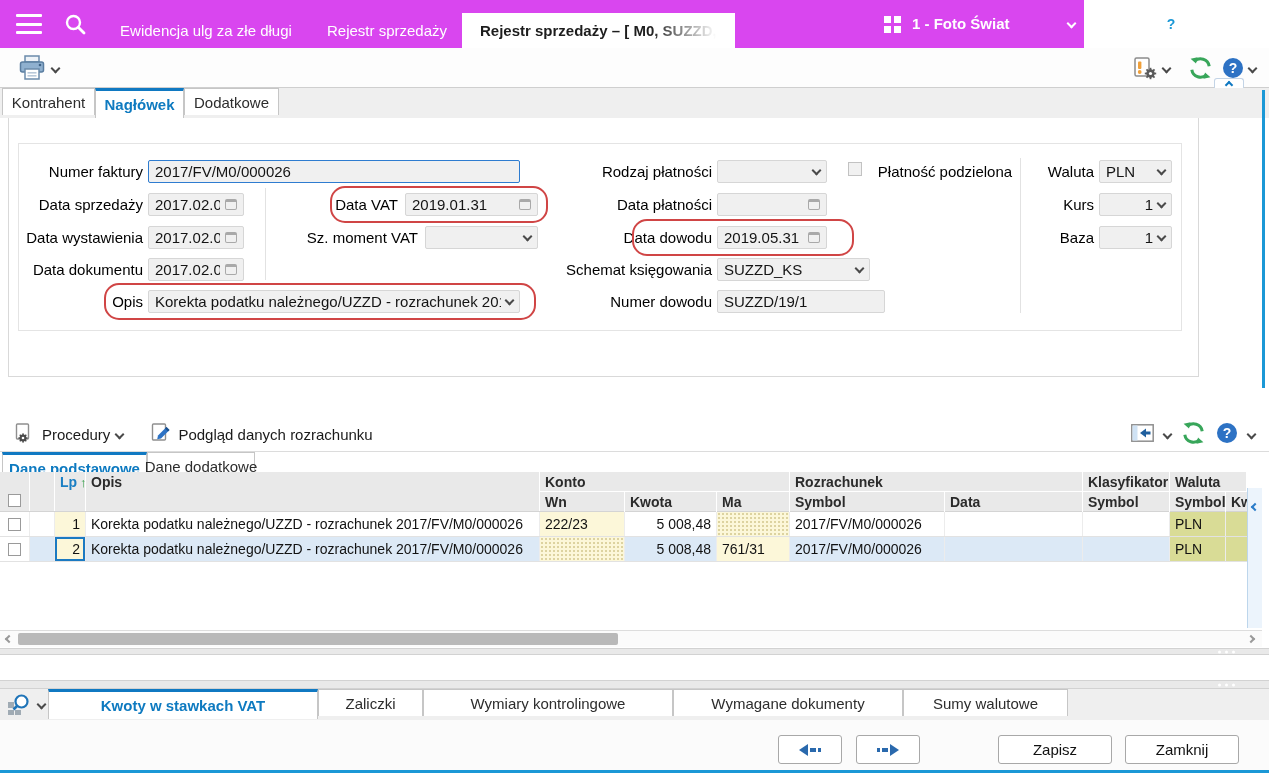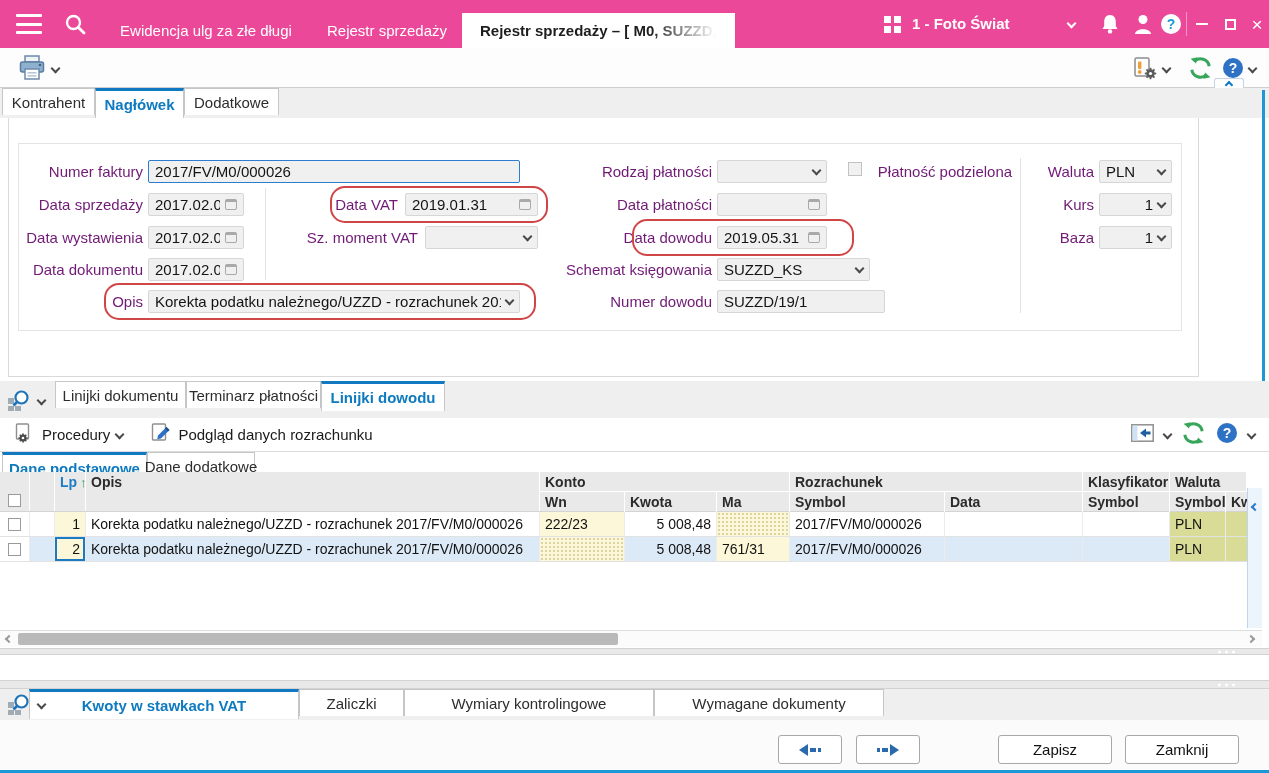--- a/index.html
+++ b/index.html
@@ -2,21 +2,21 @@
 <html><head>
 <meta charset="utf-8">
 <style>
   *{margin:0;padding:0;box-sizing:border-box}
   html,body{width:1269px;height:773px}
   body{font-family:"Liberation Sans",sans-serif;background:#fff;color:#1a1a1a;font-size:15px;overflow:hidden}
   #app{position:relative;width:1269px;height:773px;background:#fff;overflow:hidden}
   .abs{position:absolute}
 
   
-  .topbar{position:absolute;left:0;top:0;width:1269px;height:48px;background:#ec4899}
+  .topbar{position:absolute;left:0;top:0;width:1084px;height:48px;background:#d946ef}
   .burger{position:absolute;left:16px;top:14px;width:26px;height:20px;display:flex;flex-direction:column;justify-content:space-between;cursor:pointer}
   .burger span{display:block;height:3px;background:#fff;border-radius:1px}
   .tb-tabs{position:absolute;left:100px;top:13px;height:35px;display:flex}
   .tb-tab{display:flex;align-items:center;justify-content:center;color:#fff;font-size:15px;padding:0 10px;white-space:nowrap}
   .tb-tab.active{background:#fff;color:#1d1d1d;font-weight:bold;position:relative;overflow:hidden;justify-content:flex-start;padding:0 18px}
   .tb-fade{position:absolute;right:0;top:0;bottom:0;width:85px;background:linear-gradient(to right,rgba(255,255,255,0),#fff 78%)}
   .appgrid{position:absolute;left:884px;top:16px;width:17px;height:17px;display:grid;grid-template-columns:7px 7px;grid-template-rows:7px 7px;gap:3px;cursor:pointer}
   .appgrid span{background:#fff}
   .company{position:absolute;left:912px;top:15px;color:#fff;font-weight:bold;font-size:15px;white-space:nowrap}
   .chv{display:inline-block;width:7px;height:7px;border-left:2px solid #4a4a4a;border-bottom:2px solid #4a4a4a;transform:rotate(-45deg)}
@@ -35,21 +35,21 @@
   
   .strip{position:absolute;display:flex;align-items:flex-start;background:#efefef}
   .ttab{background:#fff;border:1px solid #c6c6c6;border-bottom:none;color:#2d2d2d;display:flex;align-items:center;justify-content:center;font-size:15px;height:27px;white-space:nowrap;cursor:pointer}
   .ttab.active{height:30px;border-top:3px solid #1079c2;color:#0e7ac0;font-weight:bold}
 
   
   .panel{position:absolute;left:8px;top:118px;width:1191px;height:259px;background:#fff;border:1px solid #d9d9d9;border-top:none}
   .groupbox{position:absolute;left:18px;top:143px;width:1164px;height:188px;border:1px solid #e4e4e4}
   .vscroll-blue{position:absolute;left:1262px;top:90px;width:3px;height:298px;background:#1b98d6}
   .vsep{position:absolute;width:1px;background:#e2e2e2}
-  .lbl{position:absolute;height:23px;line-height:23px;text-align:right;color:#701a75;white-space:nowrap}
+  .lbl{position:absolute;height:23px;line-height:23px;text-align:right;color:#000000;white-space:nowrap}
   .fld{position:absolute;height:23px;background:#f0f0f0;border:1px solid #d6d6d6;border-radius:2px;display:flex;align-items:center;padding:0 6px;gap:5px;font-size:15px;color:#141414;cursor:pointer}
   .fld .val{flex:1;white-space:nowrap;overflow:hidden}
   .fld .val.r{text-align:right}
   .fld.focus{border-color:#2e7cd0}
   .cal{width:12px;height:11px;border:1px solid #a9a9a9;border-top:3px solid #a9a9a9;border-radius:2px;flex:none}
   .fld .chv{flex:none;margin-top:-2px}
   .redbox{position:absolute;border:2px solid #d04545;border-radius:15px;pointer-events:none}
   .cb{position:absolute;width:14px;height:14px;background:#f1f1f1;border:1px solid #c2c2c2}
 
   
@@ -322,41 +322,20 @@
       <span class="val r">1</span>
       <span class="chv"></span>
     </div>
 
   <div class="lbl" style="left:1028px;top:226px;width:66px">Baza</div>
   <div class="fld" style="left:1099px;top:226px;width:73px">
       <span class="val r">1</span>
       <span class="chv"></span>
     </div>
 
-  <div class="strip" style="left:0;top:381px;width:1269px;height:37px">
-    <div class="abs" style="left:6px;top:8px;cursor:pointer">
-      <svg width="26" height="24" viewBox="0 0 26 24">
-          <rect x="2" y="9" width="6" height="6" fill="#a0abb4"></rect>
-          <rect x="2" y="17" width="6" height="5" fill="#a0abb4"></rect>
-          <rect x="9" y="17" width="6" height="5" fill="#a0abb4"></rect>
-          <circle cx="15.5" cy="8.5" r="6" fill="#fff" stroke="#1f74b8" stroke-width="2.2"></circle>
-          <line x1="11" y1="13" x2="7.5" y2="16.5" stroke="#1f74b8" stroke-width="2.6"></line>
-        </svg>
-    </div>
-    <span class="chv abs" style="left:38px;top:16px;cursor:pointer"></span>
-    <div class="ttab" style="margin-left:55px;width:131px">
-        <span>Linijki dokumentu</span>
-      </div>
-    <div class="ttab" style="width:135px">
-        <span>Terminarz płatności</span>
-      </div>
-    <div class="ttab active" style="width:124px">
-        <span>Linijki dowodu</span>
-      </div>
-  </div>
 
   <div class="procbar">
     <div class="tbtn" style="margin-left:6px">
       <span><svg width="21" height="20" viewBox="0 0 21 20">
             <rect x="1.5" y="1" width="12" height="15" rx="1" fill="#fff" stroke="#8f8f8f" stroke-width="1.4"></rect>
             <g fill="#4a4a4a">
               <circle cx="8" cy="15" r="3.4"></circle>
               <rect x="7.3" y="10.4" width="1.5" height="9.2"></rect>
               <rect x="3.4" y="14.3" width="9.2" height="1.5"></rect>
               <rect x="7.3" y="10.4" width="1.5" height="9.2" transform="rotate(45 8 15)"></rect>
@@ -513,31 +492,34 @@
     <div class="abs" style="left:6px;top:4px;cursor:pointer">
       <svg width="26" height="24" viewBox="0 0 26 24">
           <rect x="2" y="9" width="6" height="6" fill="#a0abb4"></rect>
           <rect x="2" y="17" width="6" height="5" fill="#a0abb4"></rect>
           <rect x="9" y="17" width="6" height="5" fill="#a0abb4"></rect>
           <circle cx="15.5" cy="8.5" r="6" fill="#fff" stroke="#1f74b8" stroke-width="2.2"></circle>
           <line x1="11" y1="13" x2="7.5" y2="16.5" stroke="#1f74b8" stroke-width="2.6"></line>
         </svg>
     </div>
     <span class="chv abs" style="left:38px;top:12px;cursor:pointer"></span>
-    <div class="ttab active" style="margin-left:29px;width:270px">
+    <div class="ttab active" style="margin-left:48px;width:270px">
         <span>Kwoty w stawkach VAT</span>
       </div>
     <div class="ttab" style="width:105px">
         <span>Zaliczki</span>
       </div>
     <div class="ttab" style="width:250px">
         <span>Wymiary kontrolingowe</span>
       </div>
     <div class="ttab" style="width:230px">
         <span>Wymagane dokumenty</span>
+      </div>
+    <div class="ttab" style="width:165px">
+        <span>Sumy walutowe</span>
       </div>
   </div>
 
   <div class="footer"></div>
   <div class="btn" style="left:778px;width:64px">
     <svg width="26" height="14" viewBox="0 0 26 14">
         <path d="M11 1 L2 7 L11 13 Z" fill="#2a69ad"></path>
         <rect x="13" y="5" width="6" height="4" fill="#2a69ad"></rect>
         <rect x="21" y="5" width="3" height="4" fill="#2a69ad"></rect>
       </svg>

